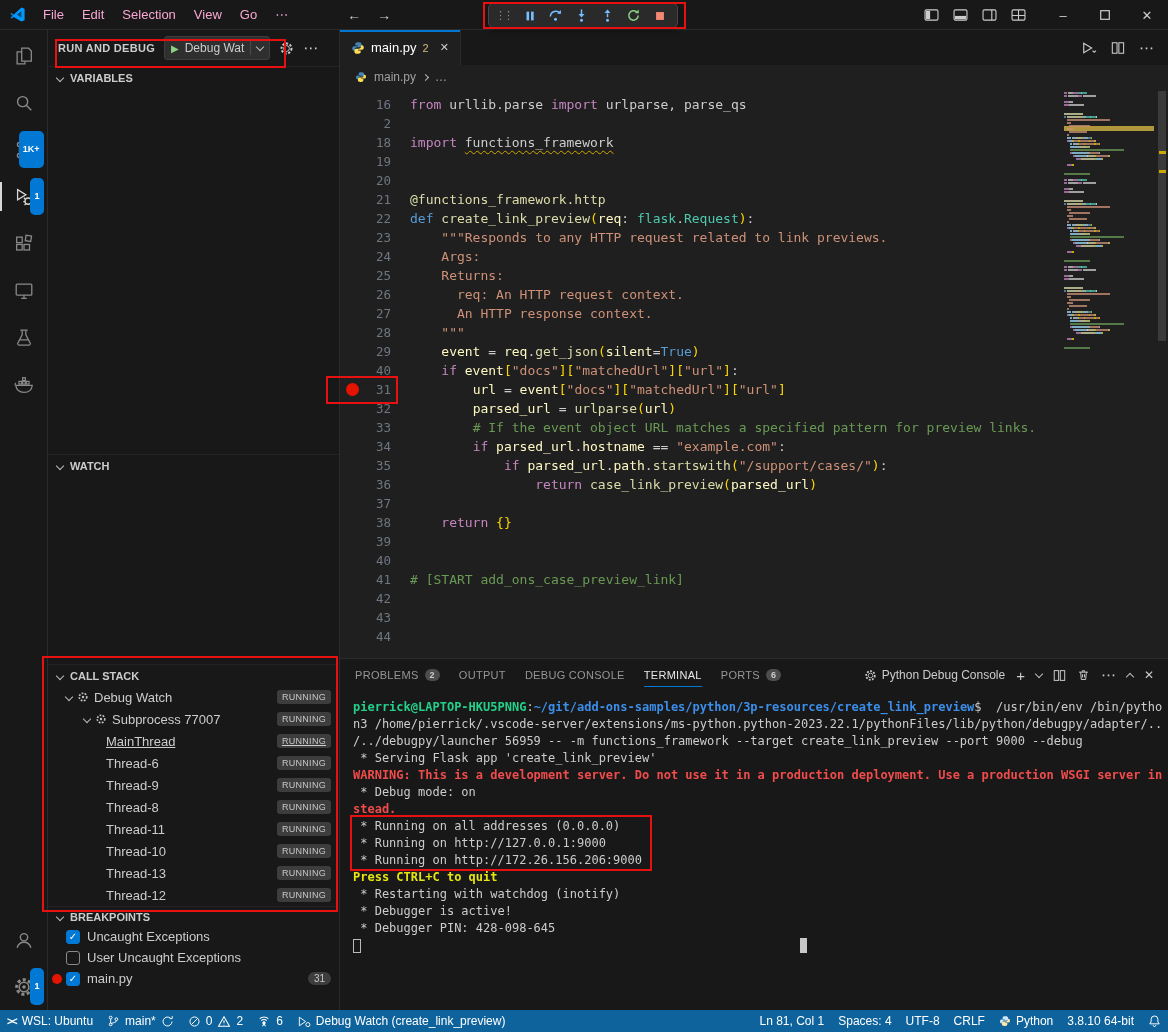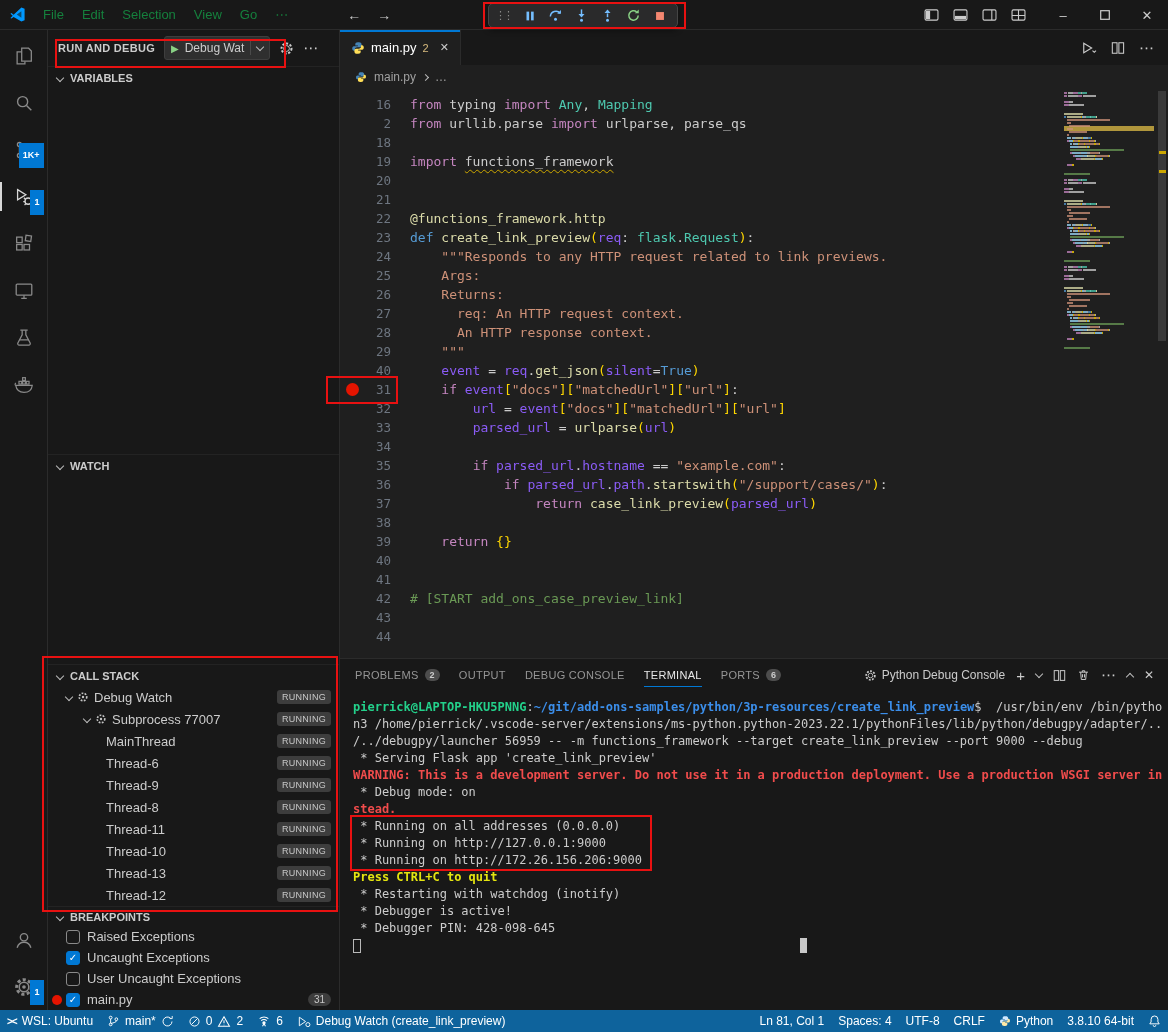--- a/index.html
+++ b/index.html
@@ -2,35 +2,35 @@
 <html style="--accent: #0078d4; --status: #0e639c; --anno: #e81111;"><head>
 <meta charset="utf-8">
 <style>
 *{box-sizing:border-box;margin:0;padding:0}
 html,body{width:1168px;height:1032px;overflow:hidden;background:#1f1f1f;font-family:"Liberation Sans",sans-serif;color:#ccc;font-size:13px}
 .window{position:relative;width:1168px;height:1032px;display:flex;flex-direction:column;background:#181818}
 
 .titlebar{height:30px;flex:none;display:flex;align-items:center;background:#181818;border-bottom:1px solid #2b2b2b;position:relative;z-index:6}
 .logo{width:34px;display:flex;justify-content:center;align-items:center}
 .menu{display:flex}
-.menu-item{padding:0 9px;line-height:30px;color:#15803d;font-size:13px}
+.menu-item{padding:0 9px;line-height:30px;color:#f9a8d4;font-size:13px}
 .nav-arrows{margin-left:50px;display:flex;gap:16px;color:#cfcfcf;font-size:14px}
 .command-center{position:absolute;left:388px;top:4px;width:448px;height:22px;background:#1f1f1f;border:1px solid #3e3e3e;border-radius:6px;display:flex;align-items:center;justify-content:flex-end;padding-right:10px;color:#bfbfbf;font-size:12px}
 .debug-toolbar{position:absolute;left:488px;top:3px;height:25px;background:#2a2a2b;border:1px solid #454545;border-radius:5px;display:flex;align-items:center;padding:0 6px;gap:3px;box-shadow:0 2px 6px rgba(0,0,0,.45)}
 .dt-grip{color:#8a8a8a;font-size:11px;letter-spacing:-3px;margin-right:4px;font-family:"DejaVu Sans",sans-serif}
 .dt-btn{width:23px;height:21px;display:flex;align-items:center;justify-content:center}
 .win-controls{position:absolute;right:0;top:0;height:30px;display:flex;align-items:center}
 .layout-icons{display:flex;gap:14px;margin-right:16px}
 .wc{width:42px;height:30px;display:flex;align-items:center;justify-content:center;color:#ccc;font-size:13px}
 
 .main{flex:1;display:flex;min-height:0}
 .activitybar{width:48px;flex:none;background:#181818;border-right:1px solid #2b2b2b;display:flex;flex-direction:column;align-items:center;padding-top:2px}
 .ab-item{width:48px;height:47px;position:relative;display:flex;align-items:center;justify-content:center}
 .ab-item.active::before{content:"";position:absolute;left:0;top:9px;bottom:9px;width:2px;background:#d7d7d7}
-.ab-badge{position:absolute;right:4px;bottom:5px;background:var(--accent,#0078d4);color:#fff;font-size:9px;line-height:1;padding:8px 4px;border-radius:0;font-weight:bold}
+.ab-badge{position:absolute;right:4px;bottom:5px;background:var(--accent,#0078d4);color:#fff;font-size:9px;line-height:1;padding:14px 4px;border-radius:5px;font-weight:bold}
 .ab-spacer{flex:1}
 
 .sidebar{width:292px;flex:none;background:#181818;border-right:1px solid #2b2b2b;display:flex;flex-direction:column;font-size:13px;overflow:hidden}
 .sb-top{height:36px;flex:none;display:flex;align-items:center;padding:0 10px;gap:9px}
 .sb-title{font-size:11px;font-weight:bold;color:#ccc;letter-spacing:.3px;white-space:nowrap}
 .sb-config{height:24px;background:#2f2f2f;border:1px solid #3e3e3e;border-radius:3px;display:flex;align-items:center;padding:0 6px;gap:6px;font-size:12px;color:#ccc;white-space:nowrap}
 .sb-config .play{color:#89d185;font-size:10px}
 .sb-config .sep{width:1px;height:14px;background:#4a4a4a}
 .chev{width:6px;height:6px;border-right:1.4px solid #bbb;border-bottom:1.4px solid #bbb;transform:rotate(45deg);display:inline-block;flex:none}
 .chev.up{transform:rotate(-135deg)}
@@ -55,21 +55,21 @@
 .breadcrumb{height:24px;flex:none;display:flex;align-items:center;gap:7px;padding-left:15px;font-size:12px;color:#a0a0a0;background:#1f1f1f}
 .editor{flex:1;position:relative;display:flex;min-height:0;overflow:hidden;font-family:"DejaVu Sans Mono",monospace;font-size:13px}
 .gutter{width:70px;flex:none;padding-top:6px}
 .g-row{height:19px;display:flex;align-items:center}
 .g-glyph{width:24px;display:flex;justify-content:center}
 .g-num{flex:1;text-align:right;padding-right:19px;color:#6e7681;font-size:12.5px;font-family:"DejaVu Sans Mono",monospace}
 .bp-circle{width:13px;height:13px;border-radius:50%;background:#e51400}
 .code{flex:1;padding-top:6px;overflow:hidden}
 .code-line{height:19px;line-height:19px;white-space:pre}
 .seg-kw{color:#C586C0}.seg-kwb{color:#569CD6}.seg-fn{color:#DCDCAA}.seg-cls{color:#4EC9B0}
-.seg-var{color:#8b5cf6}.seg-str{color:#CE9178}.seg-com{color:#6A9955}.seg-dec{color:#DCDCAA}
+.seg-var{color:#fef9c3}.seg-str{color:#CE9178}.seg-com{color:#6A9955}.seg-dec{color:#DCDCAA}
 .seg-txt{color:#CCCCCC}.seg-b1{color:#FFD700}
 .seg-warn{color:#CCCCCC;text-decoration:underline wavy #cca700 1px;text-underline-offset:3px}
 .minimap{position:absolute;right:14px;top:3px;width:90px}
 .mm-row{height:2px;margin-bottom:1px;display:flex}
 .mm-seg{height:2px;flex:none}
 .mm-highlight{position:absolute;left:0;right:0;top:34px;height:5px;background:rgba(202,171,66,.85)}
 .ed-scrollbar{position:absolute;right:0;top:0;width:12px;bottom:0}
 .ed-thumb{position:absolute;left:2px;right:2px;top:2px;height:250px;background:rgba(130,130,130,.28)}
 .ovr-mark{position:absolute;right:2px;width:7px;height:3px;background:#cca700}
 
@@ -346,21 +346,21 @@
             <span class="chev"></span>
             <span>
               <svg width="12" height="12" viewBox="0 0 16 16">
                 <circle cx="8" cy="8" r="5" fill="none" stroke="#c5c5c5" stroke-width="2.2" stroke-dasharray="2.4 1.8"></circle>
                 <circle cx="8" cy="8" r="1.6" fill="#c5c5c5"></circle>
               </svg>
             </span>
             <span>Subprocess 77007</span>
             <span class="cs-badge">RUNNING</span>
           </div>
-          <div class="cs-row" style="padding-left: 58px;">
+          <div class="cs-row" style="padding-left: 58px; text-decoration: underline;">
             <span>MainThread</span>
             <span class="cs-badge">RUNNING</span>
           </div>
           <div class="cs-row" style="padding-left: 58px;">
             <span>Thread-6</span>
             <span class="cs-badge">RUNNING</span>
           </div>
           <div class="cs-row" style="padding-left: 58px;">
             <span>Thread-9</span>
             <span class="cs-badge">RUNNING</span>
@@ -385,24 +385,20 @@
             <span>Thread-12</span>
             <span class="cs-badge">RUNNING</span>
           </div>
         </div>
 
       <div class="sec-h" style="height:20px">
           <span class="chev"></span>
           <span>BREAKPOINTS</span>
         </div>
       <div id="breakpoints">
-          <div class="bp-row">
-            <span class="checkbox"></span>
-            <span>Raised Exceptions</span>
-          </div>
           <div class="bp-row">
             <span class="checkbox checked">✓</span>
             <span>Uncaught Exceptions</span>
           </div>
           <div class="bp-row">
             <span class="checkbox"></span>
             <span>User Uncaught Exceptions</span>
           </div>
           <div class="bp-row">
             <span class="bp-dot"></span>
@@ -570,39 +566,38 @@
             <div class="g-row">
               <span class="g-glyph"></span>
               <span class="g-num">43</span>
             </div>
             <div class="g-row">
               <span class="g-glyph"></span>
               <span class="g-num">44</span>
             </div>
           </div>
         <div class="code" id="code">
-            <div class="code-line"><span class="seg-kw">from</span><span class="seg-txt"> typing </span><span class="seg-kw">import</span><span class="seg-txt"> </span><span class="seg-cls">Any</span><span class="seg-txt">, </span><span class="seg-cls">Mapping</span></div>
             <div class="code-line"><span class="seg-kw">from</span><span class="seg-txt"> urllib.parse </span><span class="seg-kw">import</span><span class="seg-txt"> urlparse, parse_qs</span></div>
             <div class="code-line"></div>
             <div class="code-line"><span class="seg-kw">import</span><span class="seg-txt"> </span><span class="seg-warn">functions_framework</span></div>
             <div class="code-line"></div>
             <div class="code-line"></div>
             <div class="code-line"><span class="seg-dec">@functions_framework.http</span></div>
             <div class="code-line"><span class="seg-kwb">def</span><span class="seg-txt"> </span><span class="seg-fn">create_link_preview</span><span class="seg-b1">(</span><span class="seg-var">req</span><span class="seg-txt">: </span><span class="seg-cls">flask</span><span class="seg-txt">.</span><span class="seg-cls">Request</span><span class="seg-b1">)</span><span class="seg-txt">:</span></div>
             <div class="code-line"><span class="seg-str">    """Responds to any HTTP request related to link previews.</span></div>
             <div class="code-line"><span class="seg-str">    Args:</span></div>
             <div class="code-line"><span class="seg-str">    Returns:</span></div>
             <div class="code-line"><span class="seg-str">      req: An HTTP request context.</span></div>
             <div class="code-line"><span class="seg-str">      An HTTP response context.</span></div>
             <div class="code-line"><span class="seg-str">    """</span></div>
             <div class="code-line"><span class="seg-txt">    </span><span class="seg-var">event</span><span class="seg-txt"> = </span><span class="seg-var">req</span><span class="seg-txt">.</span><span class="seg-fn">get_json</span><span class="seg-b1">(</span><span class="seg-var">silent</span><span class="seg-txt">=</span><span class="seg-kwb">True</span><span class="seg-b1">)</span></div>
             <div class="code-line"><span class="seg-txt">    </span><span class="seg-kw">if</span><span class="seg-txt"> </span><span class="seg-var">event</span><span class="seg-b1">[</span><span class="seg-str">"docs"</span><span class="seg-b1">][</span><span class="seg-str">"matchedUrl"</span><span class="seg-b1">][</span><span class="seg-str">"url"</span><span class="seg-b1">]</span><span class="seg-txt">:</span></div>
             <div class="code-line"><span class="seg-txt">        </span><span class="seg-var">url</span><span class="seg-txt"> = </span><span class="seg-var">event</span><span class="seg-b1">[</span><span class="seg-str">"docs"</span><span class="seg-b1">][</span><span class="seg-str">"matchedUrl"</span><span class="seg-b1">][</span><span class="seg-str">"url"</span><span class="seg-b1">]</span></div>
             <div class="code-line"><span class="seg-txt">        </span><span class="seg-var">parsed_url</span><span class="seg-txt"> = </span><span class="seg-fn">urlparse</span><span class="seg-b1">(</span><span class="seg-var">url</span><span class="seg-b1">)</span></div>
-            <div class="code-line"><span class="seg-txt">        </span></div>
+            <div class="code-line"><span class="seg-txt">        </span><span class="seg-com"># If the event object URL matches a specified pattern for preview links.</span></div>
             <div class="code-line"><span class="seg-txt">        </span><span class="seg-kw">if</span><span class="seg-txt"> </span><span class="seg-var">parsed_url</span><span class="seg-txt">.</span><span class="seg-var">hostname</span><span class="seg-txt"> == </span><span class="seg-str">"example.com"</span><span class="seg-txt">:</span></div>
             <div class="code-line"><span class="seg-txt">            </span><span class="seg-kw">if</span><span class="seg-txt"> </span><span class="seg-var">parsed_url</span><span class="seg-txt">.</span><span class="seg-var">path</span><span class="seg-txt">.</span><span class="seg-fn">startswith</span><span class="seg-b1">(</span><span class="seg-str">"/support/cases/"</span><span class="seg-b1">)</span><span class="seg-txt">:</span></div>
             <div class="code-line"><span class="seg-txt">                </span><span class="seg-kw">return</span><span class="seg-txt"> </span><span class="seg-fn">case_link_preview</span><span class="seg-b1">(</span><span class="seg-var">parsed_url</span><span class="seg-b1">)</span></div>
             <div class="code-line"></div>
             <div class="code-line"><span class="seg-txt">    </span><span class="seg-kw">return</span><span class="seg-txt"> </span><span class="seg-b1">{}</span></div>
             <div class="code-line"></div>
             <div class="code-line"></div>
             <div class="code-line"><span class="seg-com"># [START add_ons_case_preview_link]</span></div>
             <div class="code-line"></div>
           </div>

